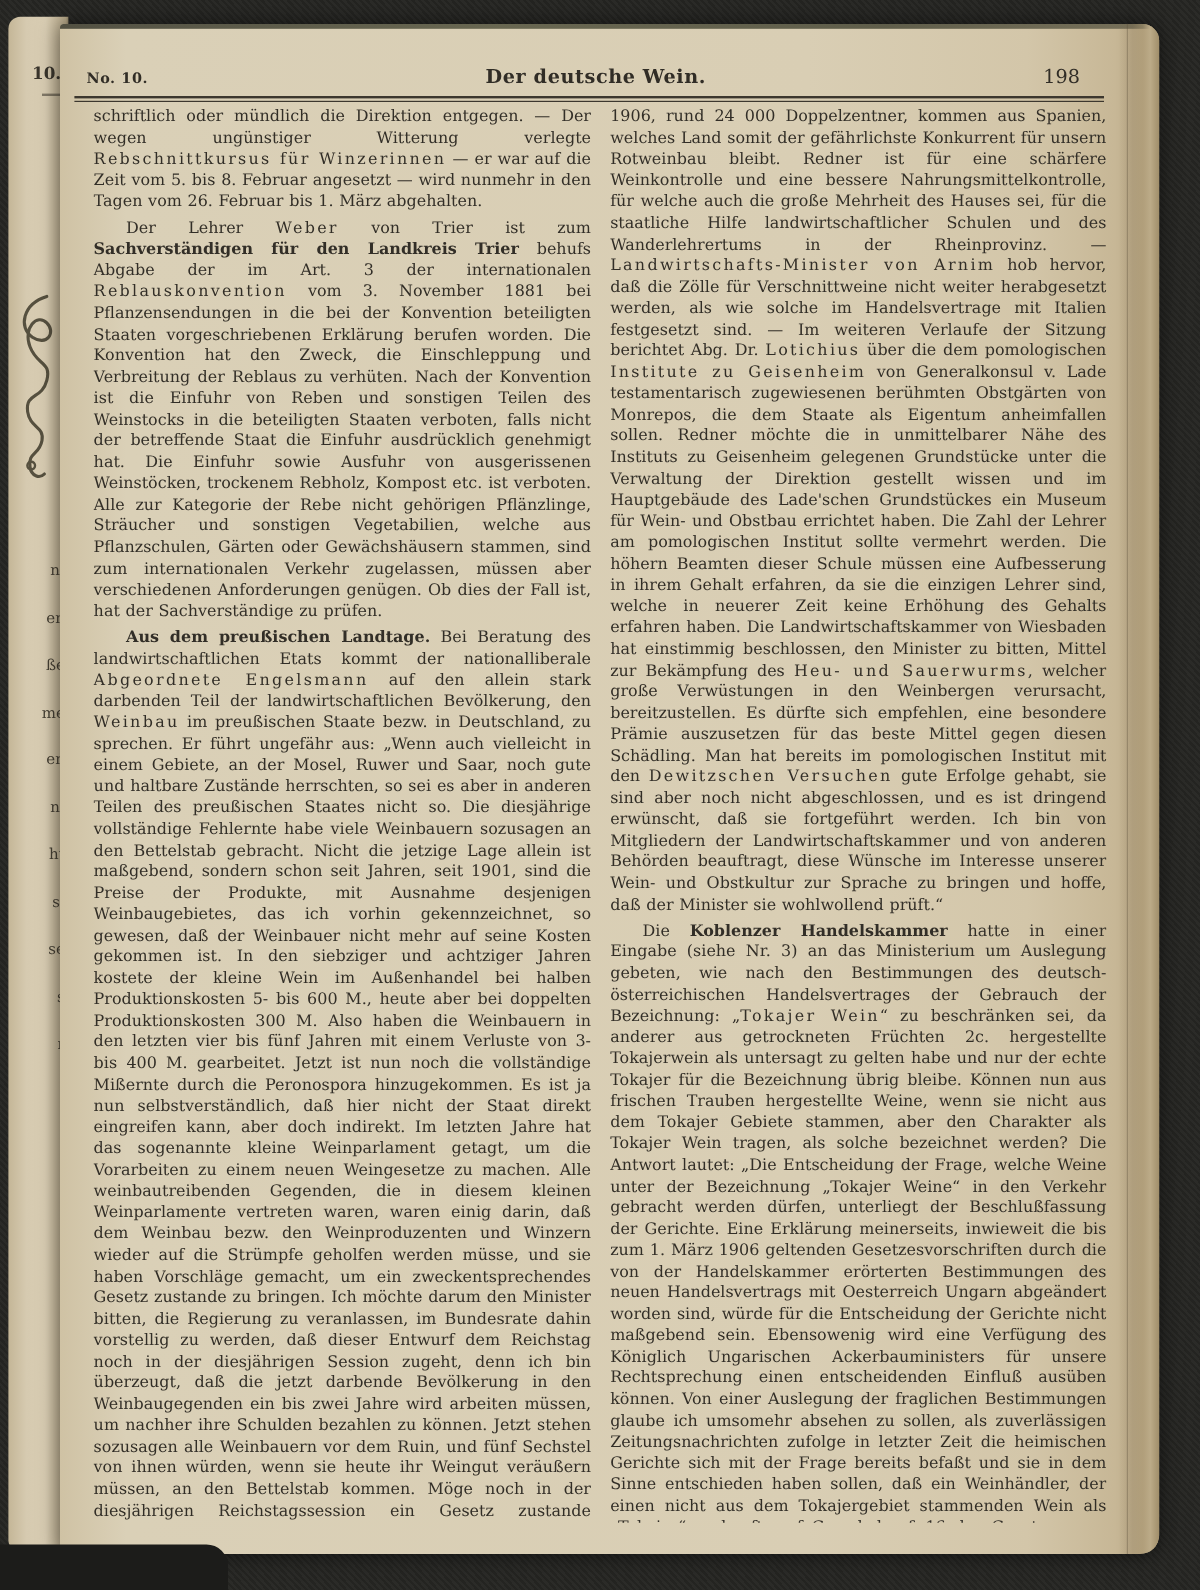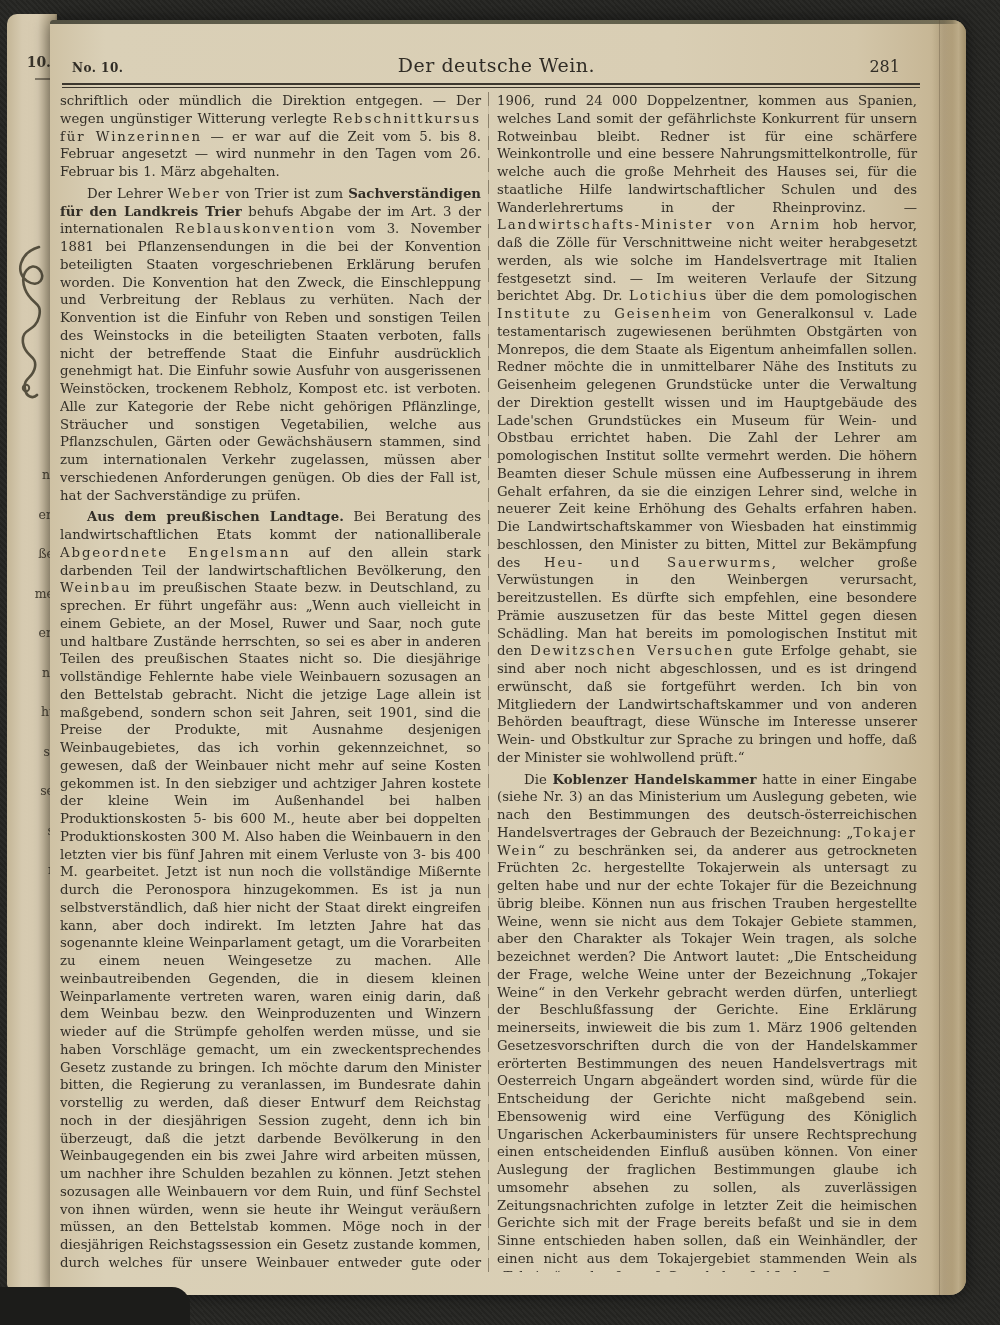--- a/index.html
+++ b/index.html
@@ -55,26 +55,26 @@
       linear-gradient(90deg, rgba(120,100,70,0) 0%, rgba(125,105,75,0.22) 35%, rgba(168,148,110,0.45) 60%, #bcab88 78%, #a08e6a 100%);
   }
   .deckle-line { position: absolute; right: 26px; top: 0; width: 1px; height: 100%; background: rgba(90,78,56,0.35); }
   .page-inner { position: relative; padding: 26px 44px 0 10px; color: #312d26; }
 
   .page-header {
     display: flex; align-items: baseline; justify-content: space-between;
     padding: 8px 22px 0 12px;
   }
   .issue-no { font-size: 12px; font-weight: bold; letter-spacing: 0.5px; }
-  .journal-title { font-size: 19px; font-weight: normal; letter-spacing: 0.5px; }
+  .journal-title { font-size: 16px; font-weight: bold; letter-spacing: 0.5px; }
   .page-no { font-size: 16px; }
   .header-rule { margin: 7px 2px 0 2px; border-top: 2.5px solid #3c372e; border-bottom: 1px solid #3c372e; height: 5px; }
 
   .columns {
-    display: flex; margin-top: 4px; height: 1180px; overflow: hidden;
+    display: flex; margin-top: 4px; height: 1180px; overflow: hidden; margin-left: 18px;
   }
   .col { width: 428px; text-align: justify; hyphens: auto; -webkit-hyphens: auto; }
   .col-left { padding-right: 7px; }
   .col-right { padding-left: 8px; }
   .col-divider { width: 1px; background: repeating-linear-gradient(180deg, rgba(74,64,48,0.55) 0 14px, rgba(74,64,48,0.12) 14px 22px); }
 
   .col p {
     font-size: 13.3px; line-height: 17.75px; color: #322e27;
     word-spacing: 0.5px;
   }
@@ -117,21 +117,21 @@
     </div>
 </div>
 
 <div class="main-page">
   <div class="deckle"></div>
   <div class="deckle-line"></div>
   <div class="page-inner">
     <div class="page-header">
       <span class="issue-no">No. 10.</span>
       <span class="journal-title">Der deutsche Wein.</span>
-      <span class="page-no">281</span>
+      <span class="page-no">198</span>
     </div>
     <div class="header-rule"></div>
     <div class="columns">
       <div class="col col-left" id="col-left">
           <p class=""><span class="seg-normal">schriftlich oder mündlich die Direktion entgegen. — Der wegen ungünstiger Witterung verlegte </span><span class="seg-spaced">Rebschnittkursus für Winzerinnen</span><span class="seg-normal"> — er war auf die Zeit vom 5. bis 8. Februar angesetzt — wird nunmehr in den Tagen vom 26. Februar bis 1. März abgehalten.</span></p>
           <p class="indent"><span class="seg-normal">Der Lehrer </span><span class="seg-spaced">Weber</span><span class="seg-normal"> von Trier ist zum </span><span class="seg-bold">Sachverständigen für den Landkreis Trier</span><span class="seg-normal"> behufs Abgabe der im Art. 3 der internationalen </span><span class="seg-spaced">Reblauskonvention</span><span class="seg-normal"> vom 3. November 1881 bei Pflanzensendungen in die bei der Konvention beteiligten Staaten vorgeschriebenen Erklärung berufen worden. Die Konvention hat den Zweck, die Einschleppung und Verbreitung der Reblaus zu verhüten. Nach der Konvention ist die Einfuhr von Reben und sonstigen Teilen des Weinstocks in die beteiligten Staaten verboten, falls nicht der betreffende Staat die Einfuhr ausdrücklich genehmigt hat. Die Einfuhr sowie Ausfuhr von ausgerissenen Weinstöcken, trockenem Rebholz, Kompost etc. ist verboten. Alle zur Kategorie der Rebe nicht gehörigen Pflänzlinge, Sträucher und sonstigen Vegetabilien, welche aus Pflanzschulen, Gärten oder Gewächshäusern stammen, sind zum internationalen Verkehr zugelassen, müssen aber verschiedenen Anforderungen genügen. Ob dies der Fall ist, hat der Sachverständige zu prüfen.</span></p>
           <p class="indent"><span class="seg-bold">Aus dem preußischen Landtage.</span><span class="seg-normal"> Bei Beratung des landwirtschaftlichen Etats kommt der nationalliberale </span><span class="seg-spaced">Abgeordnete Engelsmann</span><span class="seg-normal"> auf den allein stark darbenden Teil der landwirtschaftlichen Bevölkerung, den </span><span class="seg-spaced">Weinbau</span><span class="seg-normal"> im preußischen Staate bezw. in Deutschland, zu sprechen. Er führt ungefähr aus: „Wenn auch vielleicht in einem Gebiete, an der Mosel, Ruwer und Saar, noch gute und haltbare Zustände herrschten, so sei es aber in anderen Teilen des preußischen Staates nicht so. Die diesjährige vollständige Fehlernte habe viele Weinbauern sozusagen an den Bettelstab gebracht. Nicht die jetzige Lage allein ist maßgebend, sondern schon seit Jahren, seit 1901, sind die Preise der Produkte, mit Ausnahme desjenigen Weinbaugebietes, das ich vorhin gekennzeichnet, so gewesen, daß der Weinbauer nicht mehr auf seine Kosten gekommen ist. In den siebziger und achtziger Jahren kostete der kleine Wein im Außenhandel bei halben Produktionskosten 5- bis 600 M., heute aber bei doppelten Produktionskosten 300 M. Also haben die Weinbauern in den letzten vier bis fünf Jahren mit einem Verluste von 3- bis 400 M. gearbeitet. Jetzt ist nun noch die vollständige Mißernte durch die Peronospora hinzugekommen. Es ist ja nun selbstverständlich, daß hier nicht der Staat direkt eingreifen kann, aber doch indirekt. Im letzten Jahre hat das sogenannte kleine Weinparlament getagt, um die Vorarbeiten zu einem neuen Weingesetze zu machen. Alle weinbautreibenden Gegenden, die in diesem kleinen Weinparlamente vertreten waren, waren einig darin, daß dem Weinbau bezw. den Weinproduzenten und Winzern wieder auf die Strümpfe geholfen werden müsse, und sie haben Vorschläge gemacht, um ein zweckentsprechendes Gesetz zustande zu bringen. Ich möchte darum den Minister bitten, die Regierung zu veranlassen, im Bundesrate dahin vorstellig zu werden, daß dieser Entwurf dem Reichstag noch in der diesjährigen Session zugeht, denn ich bin überzeugt, daß die jetzt darbende Bevölkerung in den Weinbaugegenden ein bis zwei Jahre wird arbeiten müssen, um nachher ihre Schulden bezahlen zu können. Jetzt stehen sozusagen alle Weinbauern vor dem Ruin, und fünf Sechstel von ihnen würden, wenn sie heute ihr Weingut veräußern müssen, an den Bettelstab kommen. Möge noch in der diesjährigen Reichstagssession ein Gesetz zustande kommen, durch welches für unsere Weinbauer entweder gute oder wenigstens bessere Zustände als jetzt geschaffen werden.“ — Der Abg. </span></p>
         </div>
       <div class="col-divider"></div>
       <div class="col col-right" id="col-right">

